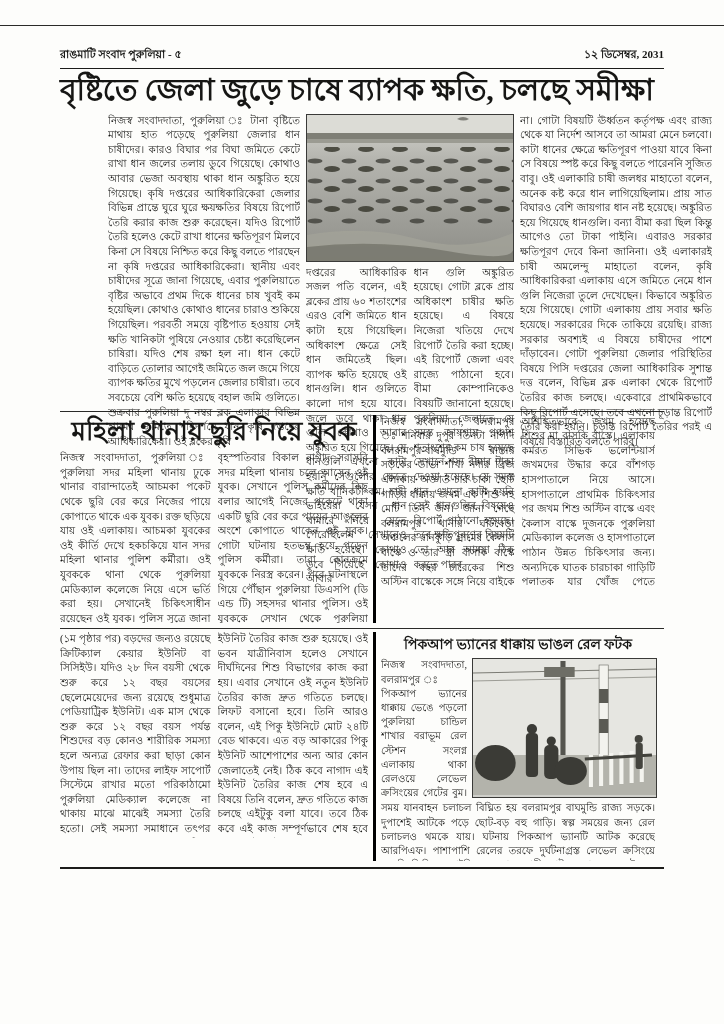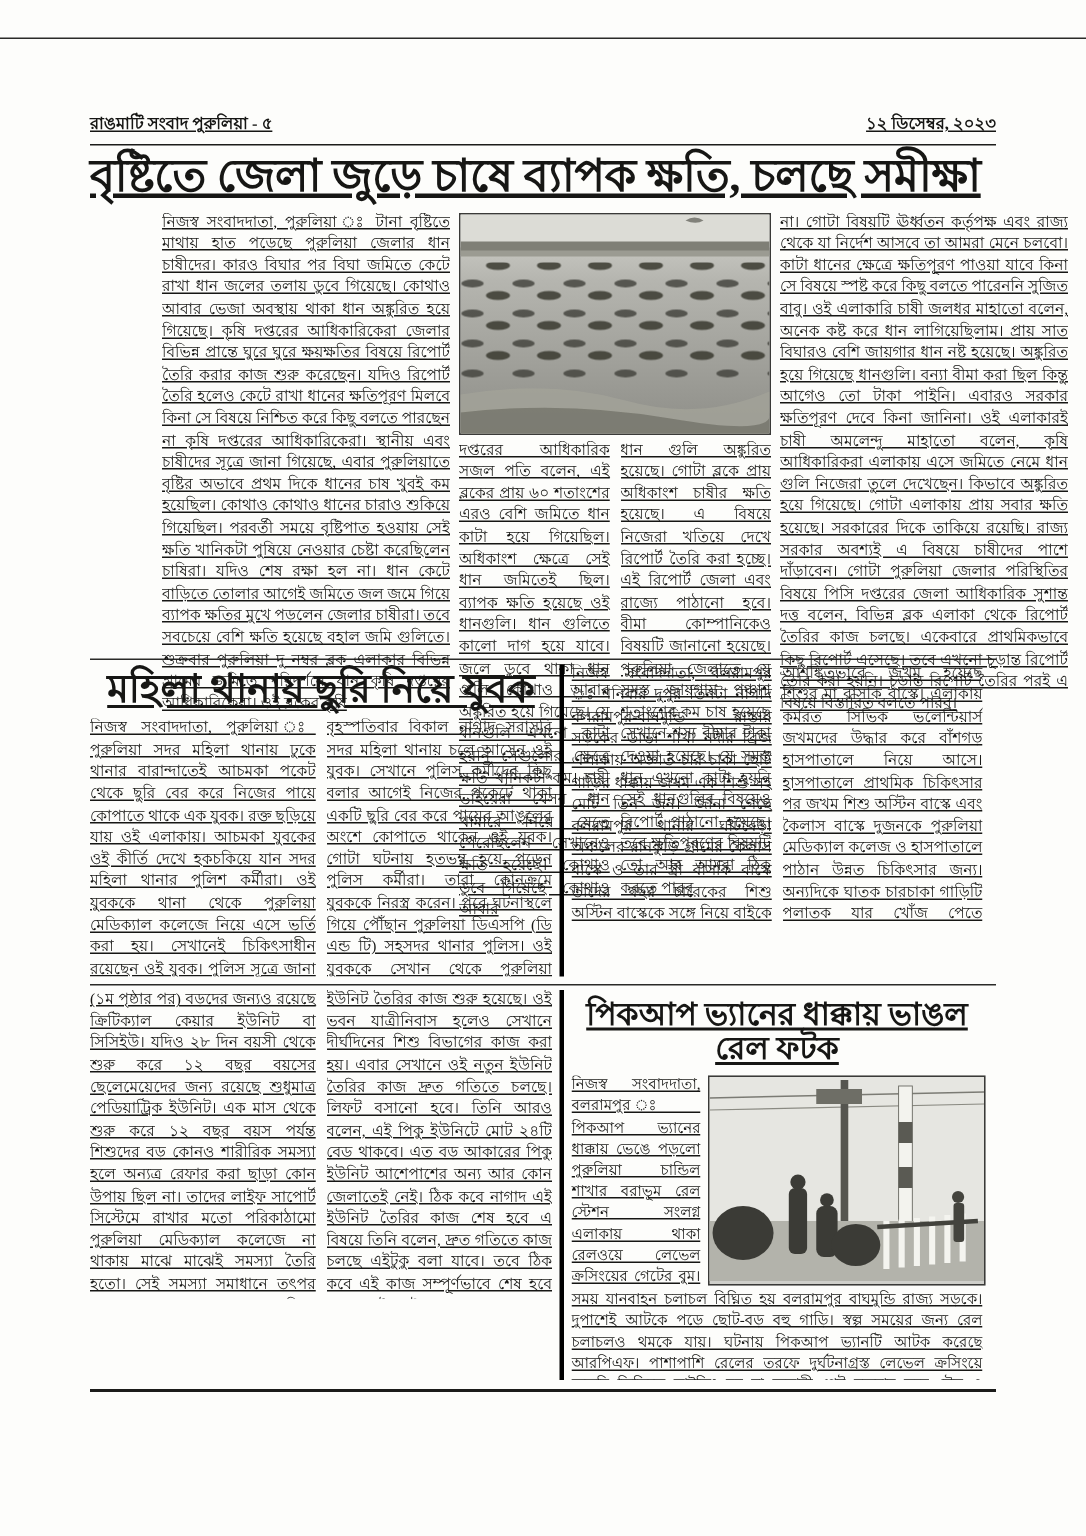--- a/index.html
+++ b/index.html
@@ -5,29 +5,29 @@
   html,body{margin:0;padding:0;background:#e9e9e7;}
   .sheet{
     position:relative;
     width:724px;height:1024px;
     background:#fdfdfb;
     font-family:"Liberation Serif","DejaVu Serif",serif;
     color:#161614;
     overflow:hidden;
   }
   .top-hairline{position:absolute;top:25px;left:0;width:724px;border-top:1.5px solid #2a2a28;}
-  .content{position:absolute;top:74px;left:60px;width:604px;text-decoration:underline;}
+  .content{position:absolute;top:46px;left:60px;width:604px;}
   
   .masthead{display:flex;justify-content:space-between;align-items:flex-end;
     font-size:11px;font-weight:bold;padding-bottom:3px;border-bottom:1.6px solid #1c1c1a;}
   
   .headline-xl{font-size:30px;font-weight:bold;line-height:1.15;
     margin:4px 0 6px 0;letter-spacing:-0.2px;}
   .headline-l{font-size:26px;font-weight:bold;text-align:center;line-height:1.1;margin:3px 0 5px 0;}
-  .headline-m{font-size:21px;font-weight:bold;text-align:center;line-height:1.1;margin:5px 0 6px 0;}
+  .headline-m{font-size:14px;font-weight:bold;text-align:center;line-height:1.1;margin:5px 0 6px 0;}
   
   .bodytext{font-size:10.3px;line-height:1.42;text-align:justify;overflow:hidden;}
   
   .a1-body{display:grid;grid-template-columns:192px 208px 192px;column-gap:6px;height:292px;margin-left:48px;}
   .a1-mid{display:flex;flex-direction:column;}
   .photo-frame{border:1px solid #3a3a38;background:#cfcfca;}
   .a1-photo{width:206px;height:146px;margin-bottom:4px;}
   .a1-sub{display:grid;grid-template-columns:1fr 1fr;column-gap:7px;flex:1;overflow:hidden;}
   .rule-h{border:none;border-top:1.3px solid #2a2a28;margin:5px 0 3px 0;}
   
@@ -47,21 +47,21 @@
 </head>
 <body>
 
 <div class="sheet">
   <div class="top-hairline"></div>
 
   <div class="content">
 
     <div class="masthead">
       <span>রাঙমাটি সংবাদ পুরুলিয়া - ৫</span>
-      <span>১২ ডিসেম্বর, ২০২৩</span>
+      <span>১২ ডিসেম্বর, 2031</span>
     </div>
 
     <div>
       <div class="headline-xl">বৃষ্টিতে জেলা জুড়ে চাষে ব্যাপক ক্ষতি, চলছে সমীক্ষা</div>
       <div class="a1-body">
         <div class="bodytext">নিজস্ব সংবাদদাতা, পুরুলিয়া ঃ টানা বৃষ্টিতে মাথায় হাত পড়েছে পুরুলিয়া জেলার ধান চাষীদের। কারও বিঘার পর বিঘা জমিতে কেটে রাখা ধান জলের তলায় ডুবে গিয়েছে। কোথাও আবার ভেজা অবস্থায় থাকা ধান অঙ্কুরিত হয়ে গিয়েছে। কৃষি দপ্তরের আধিকারিকেরা জেলার বিভিন্ন প্রান্তে ঘুরে ঘুরে ক্ষয়ক্ষতির বিষয়ে রিপোর্ট তৈরি করার কাজ শুরু করেছেন। যদিও রিপোর্ট তৈরি হলেও কেটে রাখা ধানের ক্ষতিপূরণ মিলবে কিনা সে বিষয়ে নিশ্চিত করে কিছু বলতে পারছেন না কৃষি দপ্তরের আধিকারিকেরা। স্থানীয় এবং চাষীদের সূত্রে জানা গিয়েছে, এবার পুরুলিয়াতে বৃষ্টির অভাবে প্রথম দিকে ধানের চাষ খুবই কম হয়েছিল। কোথাও কোথাও ধানের চারাও শুকিয়ে গিয়েছিল। পরবর্তী সময়ে বৃষ্টিপাত হওয়ায় সেই ক্ষতি খানিকটা পুষিয়ে নেওয়ার চেষ্টা করেছিলেন চাষিরা। যদিও শেষ রক্ষা হল না। ধান কেটে বাড়িতে তোলার আগেই জমিতে জল জমে গিয়ে ব্যাপক ক্ষতির মুখে পড়লেন জেলার চাষীরা। তবে সবচেয়ে বেশি ক্ষতি হয়েছে বহাল জমি গুলিতে। শুক্রবার পুরুলিয়া দু নম্বর ব্লক এলাকার বিভিন্ন গ্রামের জমিতে পরিদর্শনে যান কৃষি দপ্তরের আধিকারিকেরা। ওই ব্লকের কৃষি</div>
         <div class="a1-mid">
           <div class="photo-frame a1-photo">
             <svg width="206" height="146" viewBox="0 0 206 146" preserveAspectRatio="none">
               <defs>

